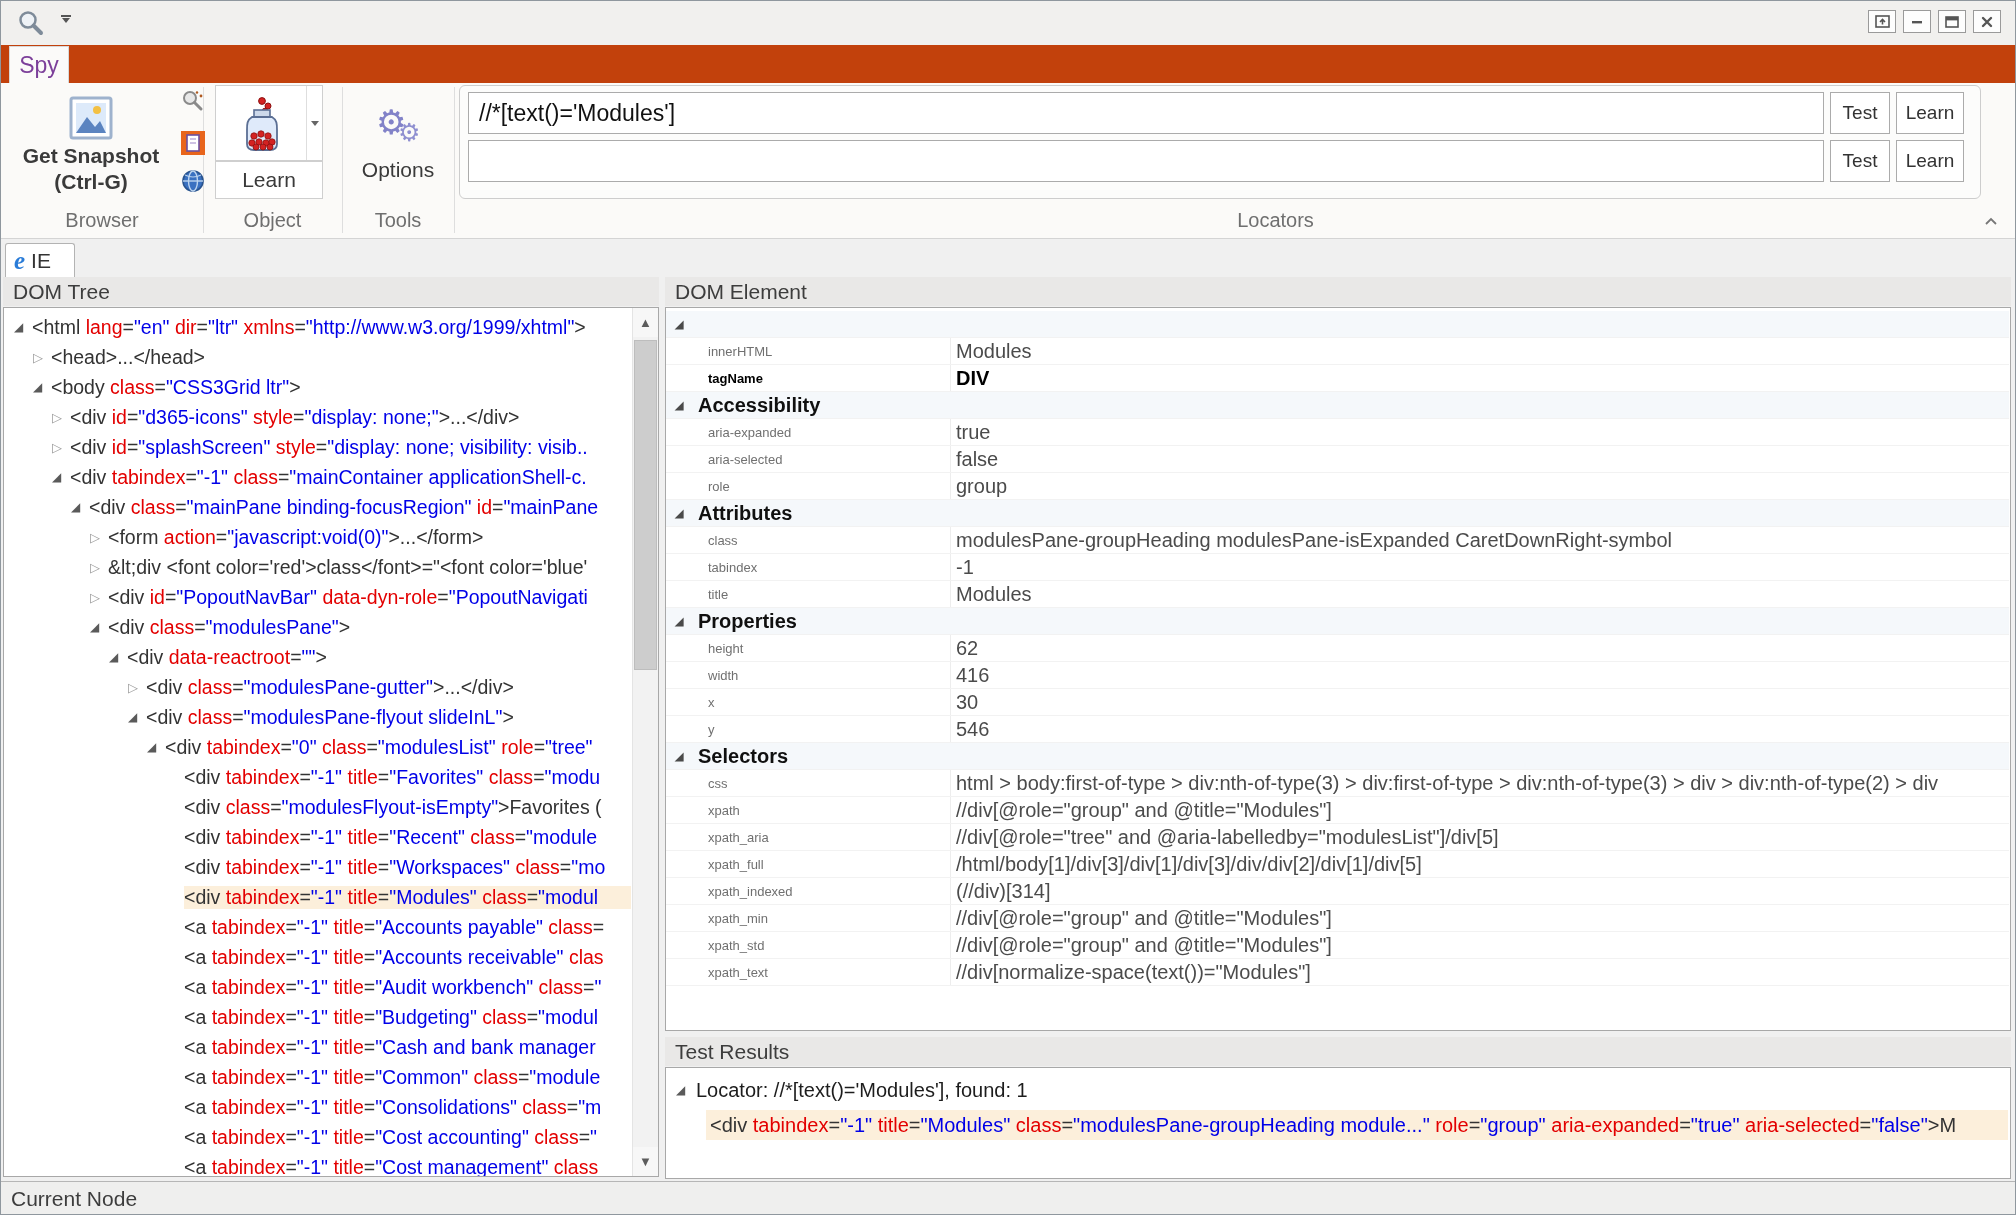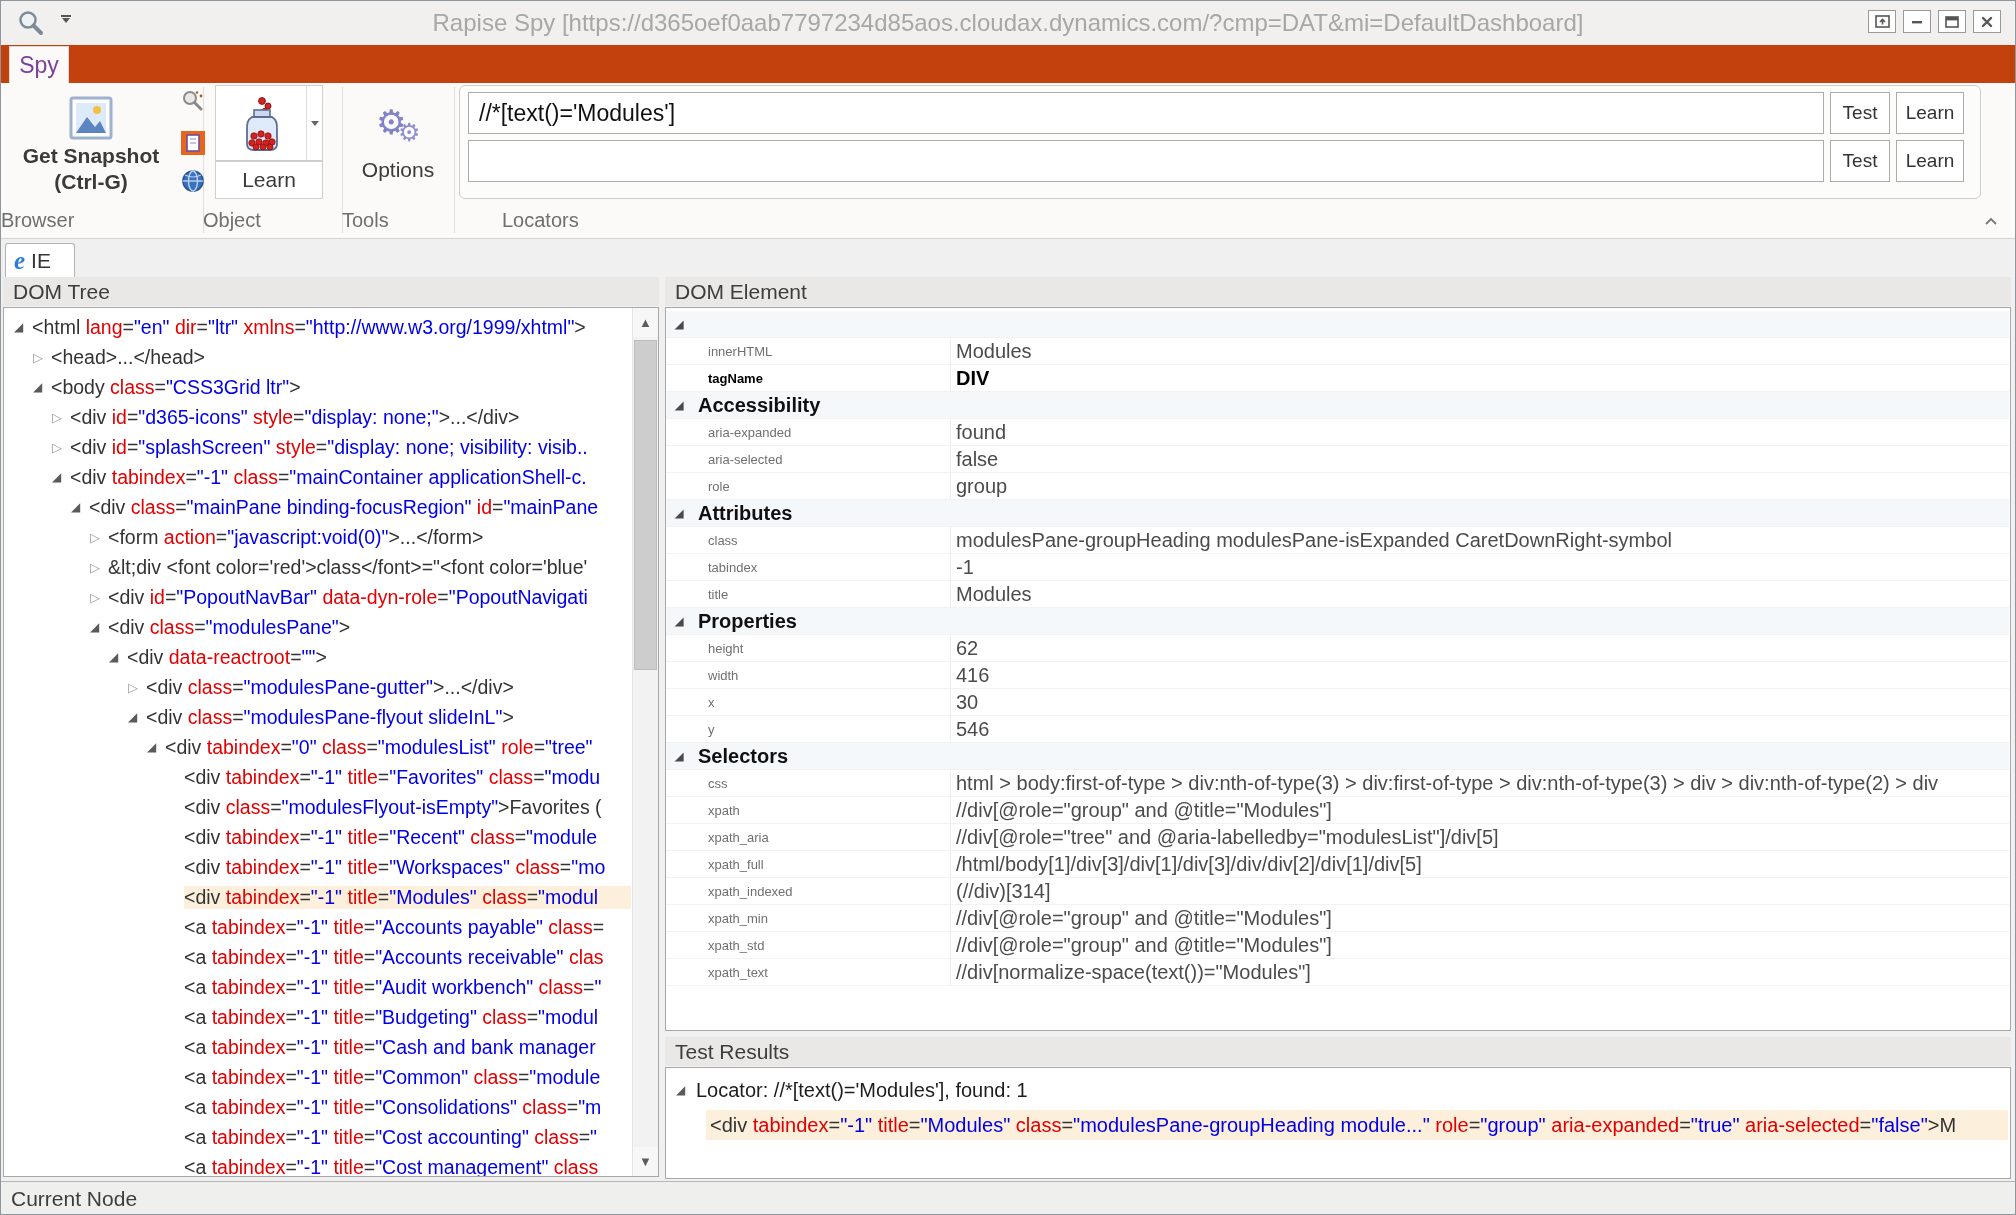--- a/index.html
+++ b/index.html
@@ -25,21 +25,21 @@
   .tabrow { position: absolute; top: 44px; left: 0; width: 100%; height: 38px; background: #c2410c; }
   .tab-spy { position: absolute; left: 8px; top: 1px; height: 37px; width: 60px; background: #fbfaf9;
              border: 1px solid #d8d8d8; border-bottom: none; color: #7c3f9a; font-size: 23px;
              display: flex; align-items: center; justify-content: center; }
 
   
   .ribbon { position: absolute; top: 82px; left: 0; width: 100%; height: 156px; background: #fbfaf8;
             border-bottom: 1px solid #d4d4d4; }
   .gsep { position: absolute; top: 4px; height: 146px; width: 1px; background: #dedede; }
   .glabel { position: absolute; top: 124px; height: 26px; line-height: 26px; font-size: 20px;
-            color: #6f6f6f; text-align: left; white-space: nowrap; }
+            color: #6f6f6f; text-align: center; white-space: nowrap; }
   .btn-snapshot { position: absolute; left: 6px; top: 2px; width: 168px; height: 120px;
                   background: none; border: none; text-align: center; padding: 0; cursor: default; }
   .btn-snapshot .cap { font-size: 21px; font-weight: bold; color: #3a3a3a; line-height: 26px; }
   .mini-icon { position: absolute; left: 180px; width: 24px; height: 24px; padding: 0; border: none; background: none; }
   .mini-orange { background: #e8651c; display: flex; align-items: center; justify-content: center; }
   .learn-iconbox { position: absolute; left: 214px; top: 2px; width: 108px; height: 76px;
                    border: 1px solid #cfcfcf; background: #fff; }
   .learn-drop { position: absolute; right: 0; top: 0; width: 16px; height: 100%;
                 border-left: 1px solid #dedede; display: flex; align-items: center; justify-content: center; }
   .learn-drop .tri { width: 0; height: 0; border-left: 4px solid transparent; border-right: 4px solid transparent;
@@ -135,21 +135,20 @@
     <span class="app-icon">
       <svg width="28" height="28" viewBox="0 0 28 28">
         <circle cx="11" cy="11" r="7.5" fill="#eef2f6" stroke="#7e8b99" stroke-width="2.5"></circle>
         <line x1="16.5" y1="16.5" x2="24" y2="24" stroke="#7e8b99" stroke-width="4" stroke-linecap="round"></line>
       </svg>
     </span>
     <span class="qat-arrow">
       <span class="bar"></span>
         <span class="tri"></span>
     </span>
-    <div class="win-title">Rapise Spy [https://d365oef0aab7797234d85aos.cloudax.dynamics.com/?cmp=DAT&amp;mi=DefaultDashboard]</div>
     <div class="winbtns">
       <button class="wbtn">
         <svg width="15" height="13" viewBox="0 0 15 13">
           <rect x="1" y="1" width="13" height="11" fill="none" stroke="#555" stroke-width="1.6"></rect>
           <path d="M7.5 9.5 L7.5 4.5 M5 7 L7.5 4.5 L10 7" fill="none" stroke="#555" stroke-width="1.6"></path>
         </svg>
       </button>
       <button class="wbtn">
         <svg width="12" height="12" viewBox="0 0 12 12">
             <rect x="1" y="5" width="10" height="2.4" fill="#555"></rect>
@@ -411,21 +410,21 @@
           <span class="g-name">innerHTML</span>
           <span class="g-val">Modules</span>
         </div>
         <div class="g-row g-item sel">
           <span class="g-name">tagName</span>
           <span class="g-val">DIV</span>
         </div>
         <div class="g-row g-cat"><span class="g-exp">◢</span><span class="g-catlabel">Accessibility</span></div>
         <div class="g-row g-item">
           <span class="g-name">aria-expanded</span>
-          <span class="g-val">found</span>
+          <span class="g-val">true</span>
         </div>
         <div class="g-row g-item">
           <span class="g-name">aria-selected</span>
           <span class="g-val">false</span>
         </div>
         <div class="g-row g-item">
           <span class="g-name">role</span>
           <span class="g-val">group</span>
         </div>
         <div class="g-row g-cat"><span class="g-exp">◢</span><span class="g-catlabel">Attributes</span></div>

